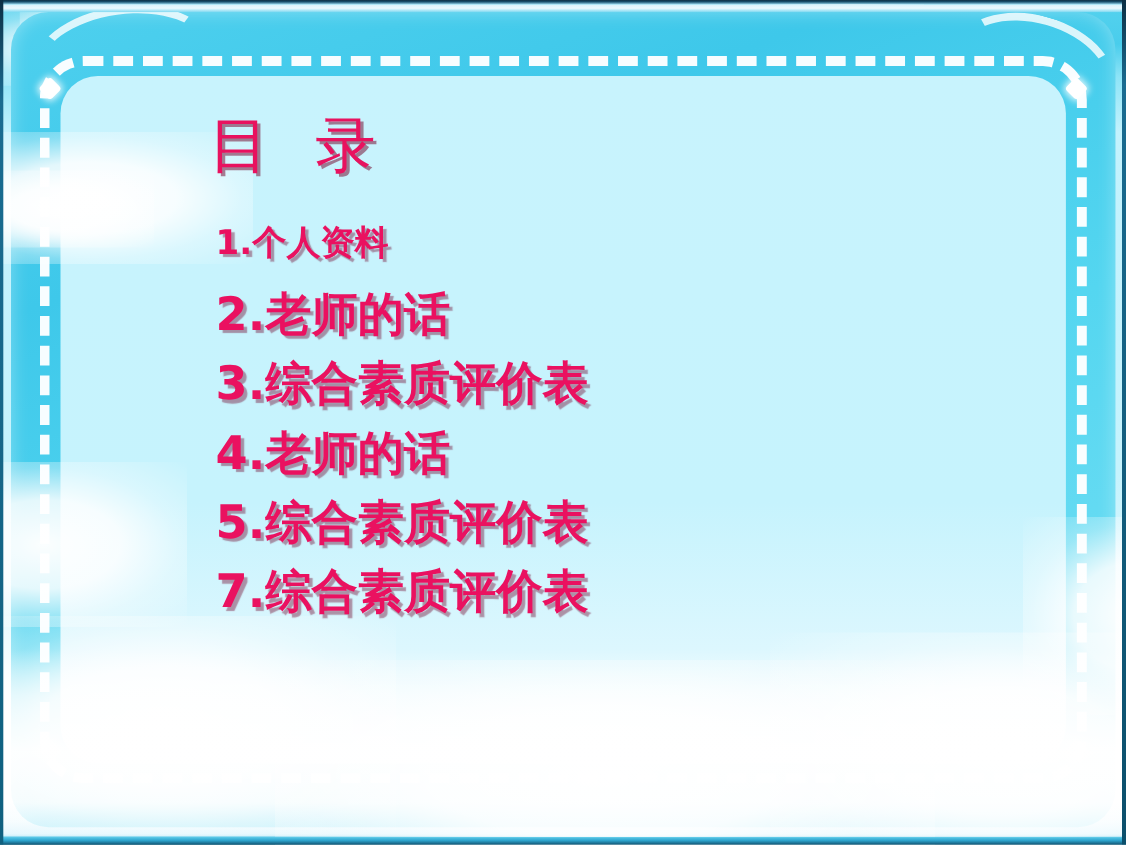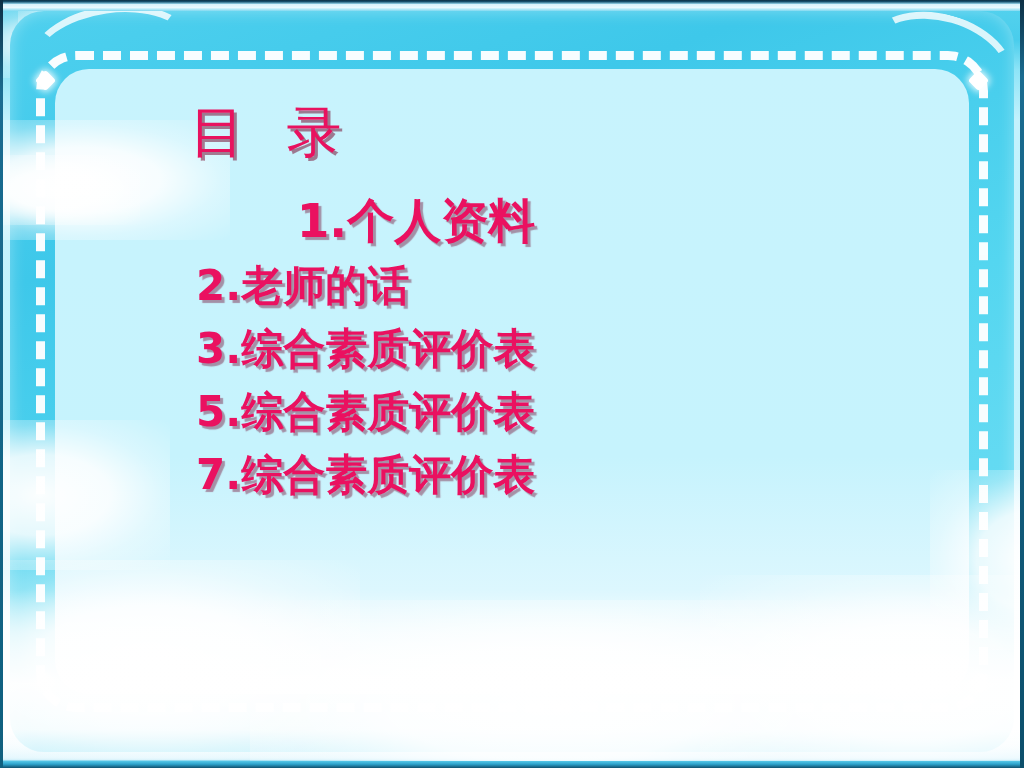--- a/index.html
+++ b/index.html
@@ -187,23 +187,22 @@
   .toc-item {
     font-family: "DejaVu Sans", "Liberation Sans", sans-serif;
     font-weight: bold;
     font-size: 42px;
     line-height: 63px;
     color: #ea1160;
     text-shadow: 3px 3px 1px rgba(120, 25, 60, 0.45);
     white-space: nowrap;
   }
   .toc-item.first {
-    font-size: 47px;
+    font-size: 31px;
     line-height: 66px;
-    text-align: right;
   }
   .toc-num {
     font-family: "DejaVu Sans", "Liberation Sans", sans-serif;
   }
   .toc-label {
     font-family: "DejaVu Sans", "Liberation Sans", sans-serif;
   }
 </style>
 </head>
 <body>
@@ -252,20 +251,23 @@
       <li class="toc-item first">
         <span class="toc-num">1.</span><span class="toc-label">个人资料</span>
       </li>
       <li class="toc-item">
         <span class="toc-num">2.</span><span class="toc-label">老师的话</span>
       </li>
       <li class="toc-item">
         <span class="toc-num">3.</span><span class="toc-label">综合素质评价表</span>
       </li>
       <li class="toc-item">
+        <span class="toc-num">4.</span><span class="toc-label">老师的话</span>
+      </li>
+      <li class="toc-item">
         <span class="toc-num">5.</span><span class="toc-label">综合素质评价表</span>
       </li>
       <li class="toc-item">
         <span class="toc-num">7.</span><span class="toc-label">综合素质评价表</span>
       </li>
     </ul>
 
   </div>
 </div>
 

